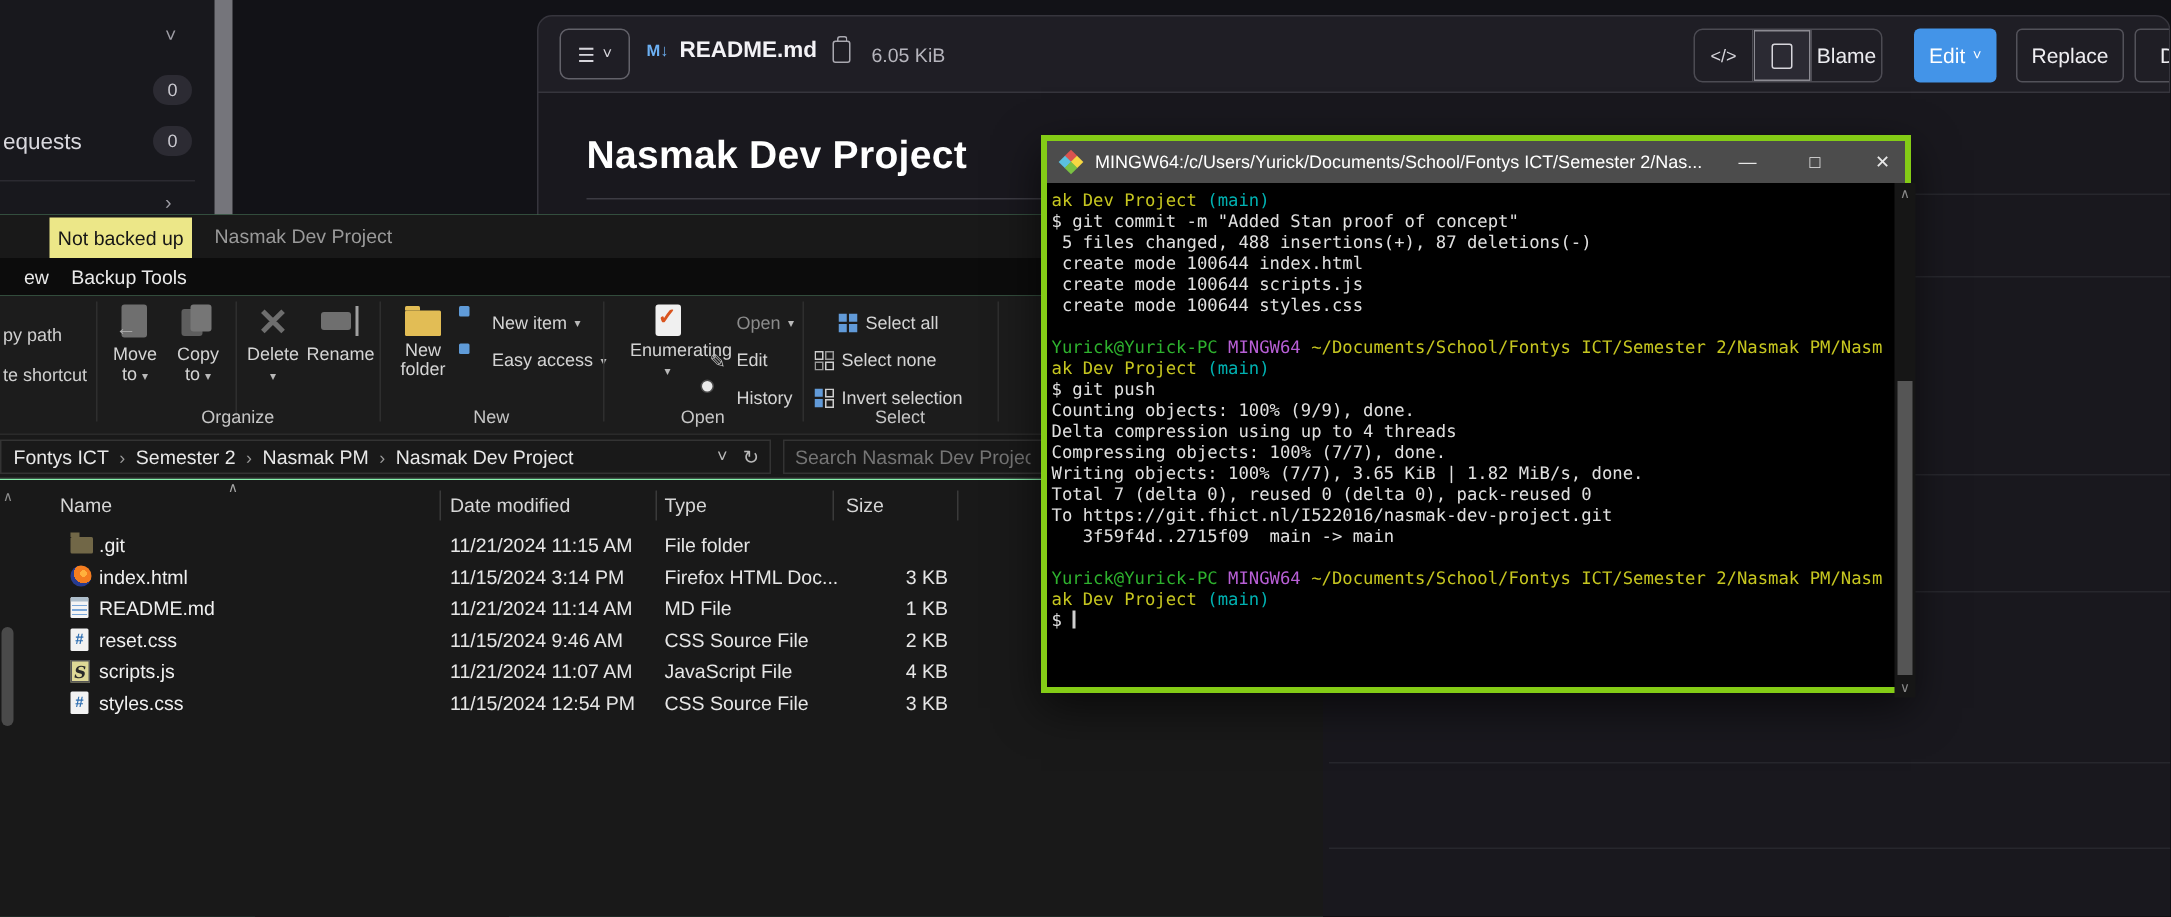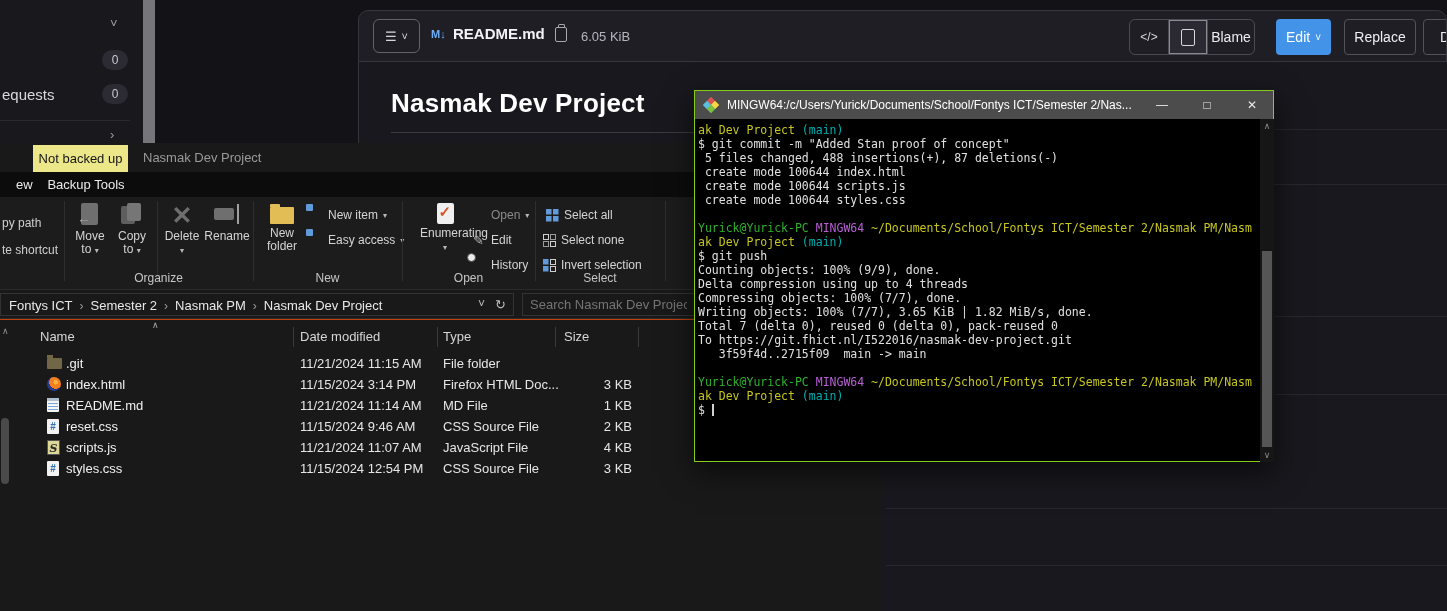--- a/index.html
+++ b/index.html
@@ -35,21 +35,21 @@
   .tb-seg .seg{width:38px;display:flex;align-items:center;justify-content:center;color:#d7d6dc;font-size:12px;border-right:1px solid #4c4b53;}
   .tb-seg .seg.sel{background:#2b2a33;box-shadow:inset 0 0 0 1px #8b8a92;}
   .tb-seg .seg-blame{width:46px;display:flex;align-items:center;justify-content:center;color:#ececf0;font-size:14px;}
   .docico{width:12px;height:15px;border:1.5px solid #d7d6dc;border-radius:2px;}
   .btn-blue{left:917px;top:8px;width:55px;height:36px;background:var(--accent-blue,#4394e8);border-radius:4px;
             color:#fff;font-size:14px;display:flex;align-items:center;justify-content:center;gap:5px;}
   .btn-ghost{top:8px;height:36px;border:1px solid #53525a;border-radius:4px;color:#efeef2;font-size:14px;
              display:flex;align-items:center;justify-content:center;box-sizing:border-box;background:#1f1e25;}
 
   
-  .ex-win{left:0;top:143px;width:882px;height:468px;background:#c2410c;}
+  .ex-win{left:0;top:143px;width:882px;height:468px;background:#86efac;}
   .ex-title{left:0;top:0;width:100%;height:29px;background:#191919;}
   .ex-backup{left:33px;top:2px;width:95px;height:27px;background:var(--backup-yellow,#ece788);color:#161616;
              font-size:13px;display:flex;align-items:center;justify-content:center;}
   .ex-wtitle{left:143px;top:0;line-height:29px;color:#9a9a9a;font-size:13px;}
   .ex-menu{left:0;top:29px;width:100%;height:25px;background:#0c0c0c;}
   .ex-menu .mi{color:#eaeaea;font-size:13px;line-height:25px;}
   .ex-ribbon{left:0;top:54px;width:100%;height:93px;background:#1c1c1c;border-bottom:1px solid #2a2a2a;box-sizing:border-box;}
   .rib-sep{top:4px;height:80px;width:1px;background:#2e2e2e;}
   .rib-cut{color:#cfcfcf;font-size:12px;}
   .rib-big{text-align:center;color:#d4d4d4;font-size:12px;line-height:13px;}
@@ -111,21 +111,21 @@
   .icon-notepad::before{content:"";position:absolute;left:0;top:0;width:100%;height:3px;background:#aebecb;}
   .icon-notepad::after{content:"";position:absolute;left:1px;top:5px;width:10px;height:8px;
     background:repeating-linear-gradient(to bottom,#7aa7d9 0 1px,transparent 1px 3px);}
   .icon-css{width:12px;height:15px;background:#f2f2f2;color:#2f6fb2;font-size:10px;font-weight:bold;
             text-align:center;line-height:15px;border-radius:1px;}
   .icon-js{width:13px;height:15px;background:#ded896;color:#2a2a2a;font-size:11px;font-weight:bold;font-style:italic;
            font-family:"DejaVu Serif",serif;text-align:center;line-height:15px;border:1px solid #555;box-sizing:border-box;}
   .sel-grid{display:block;}
 
   
-  .term-win{left:694px;top:90px;width:580px;height:372px;background:#000;border:1px solid #84cc16;
+  .term-win{left:694px;top:90px;width:580px;height:372px;background:#000;border:4px solid #84cc16;
             box-sizing:border-box;box-shadow:0 10px 28px rgba(0,0,0,.6);}
   .t-title{left:0;top:0;width:100%;height:28px;background:#4c4c4c;}
   .t-title-text{left:32px;top:0;line-height:28px;color:#ffffff;font-size:12px;white-space:nowrap;}
   .t-ctl{top:0;width:30px;text-align:center;line-height:28px;color:#e8e8e8;font-size:12px;}
   .gb-icon{left:9px;top:7px;width:14px;height:14px;}
   .gb-icon i{position:absolute;width:6px;height:6px;transform:rotate(45deg);}
   .t-out{left:3px;top:32px;width:560px;font-family:"DejaVu Sans Mono",monospace;font-size:11.5px;line-height:14px;}
   .tline{height:14px;white-space:pre;}
   .tc-w{color:var(--terminal-white,#e0e0e0);} .tc-g{color:var(--terminal-green,#2eb22e);}
   .tc-p{color:var(--terminal-purple,#b85fd6);} .tc-y{color:var(--terminal-yellow,#c6c620);}
@@ -259,21 +259,21 @@
         <span class="sico ico-pencil">✎</span>
         <span>Edit</span>
       </div>
       <div class="abs rib-small" style="left:473px;top:58px;">
         <span class="sico"><span class="folder ico-history"></span></span>
         <span>History</span>
       </div>
       <div class="abs rib-group" style="left:402px;top:74px;width:133px;">Open</div>
       <div class="abs rib-sep" style="left:535px;"></div>
 
-      <div class="abs rib-small" style="left:546px;top:8px;">
+      <div class="abs rib-small" style="left:559px;top:8px;">
         <span class="sico sel-grid">
           <svg width="13" height="13">
               <rect x="0" y="0" width="5.5" height="5.5" fill="#619ad8"></rect>
               <rect x="7" y="0" width="5.5" height="5.5" fill="#619ad8"></rect>
               <rect x="0" y="7" width="5.5" height="5.5" fill="#619ad8"></rect>
               <rect x="7" y="7" width="5.5" height="5.5" fill="#619ad8"></rect>
             </svg>
         </span>
         <span>Select all</span>
       </div>

